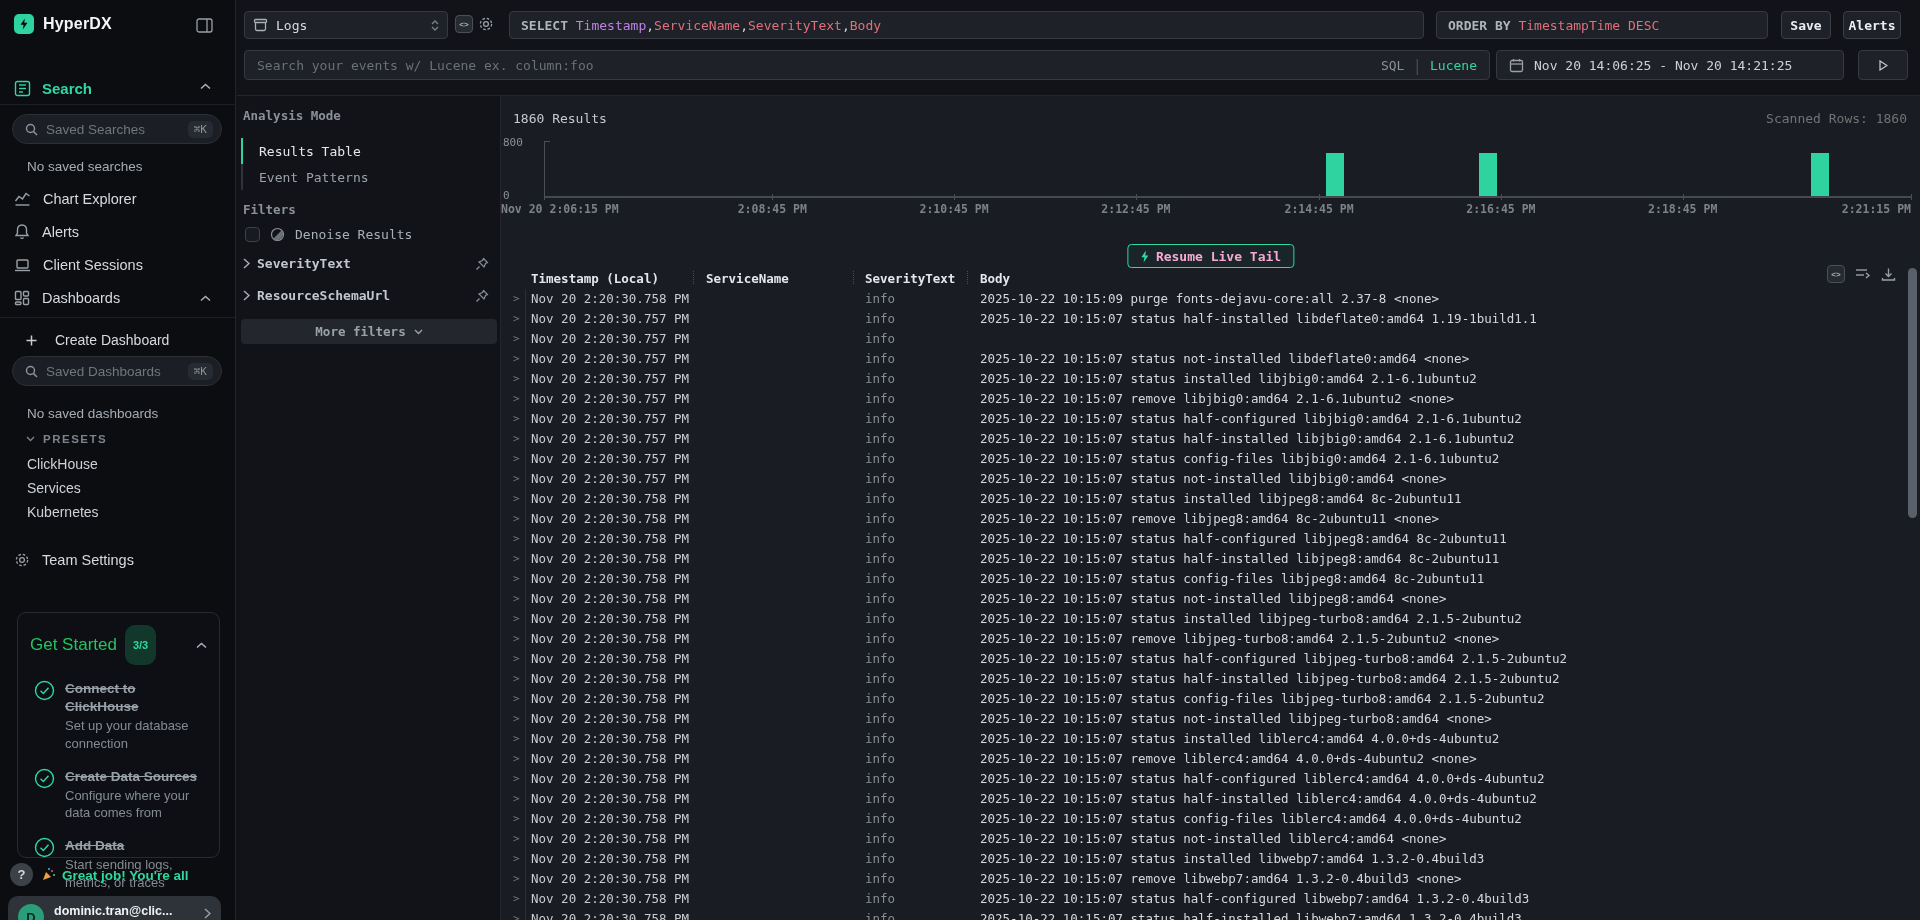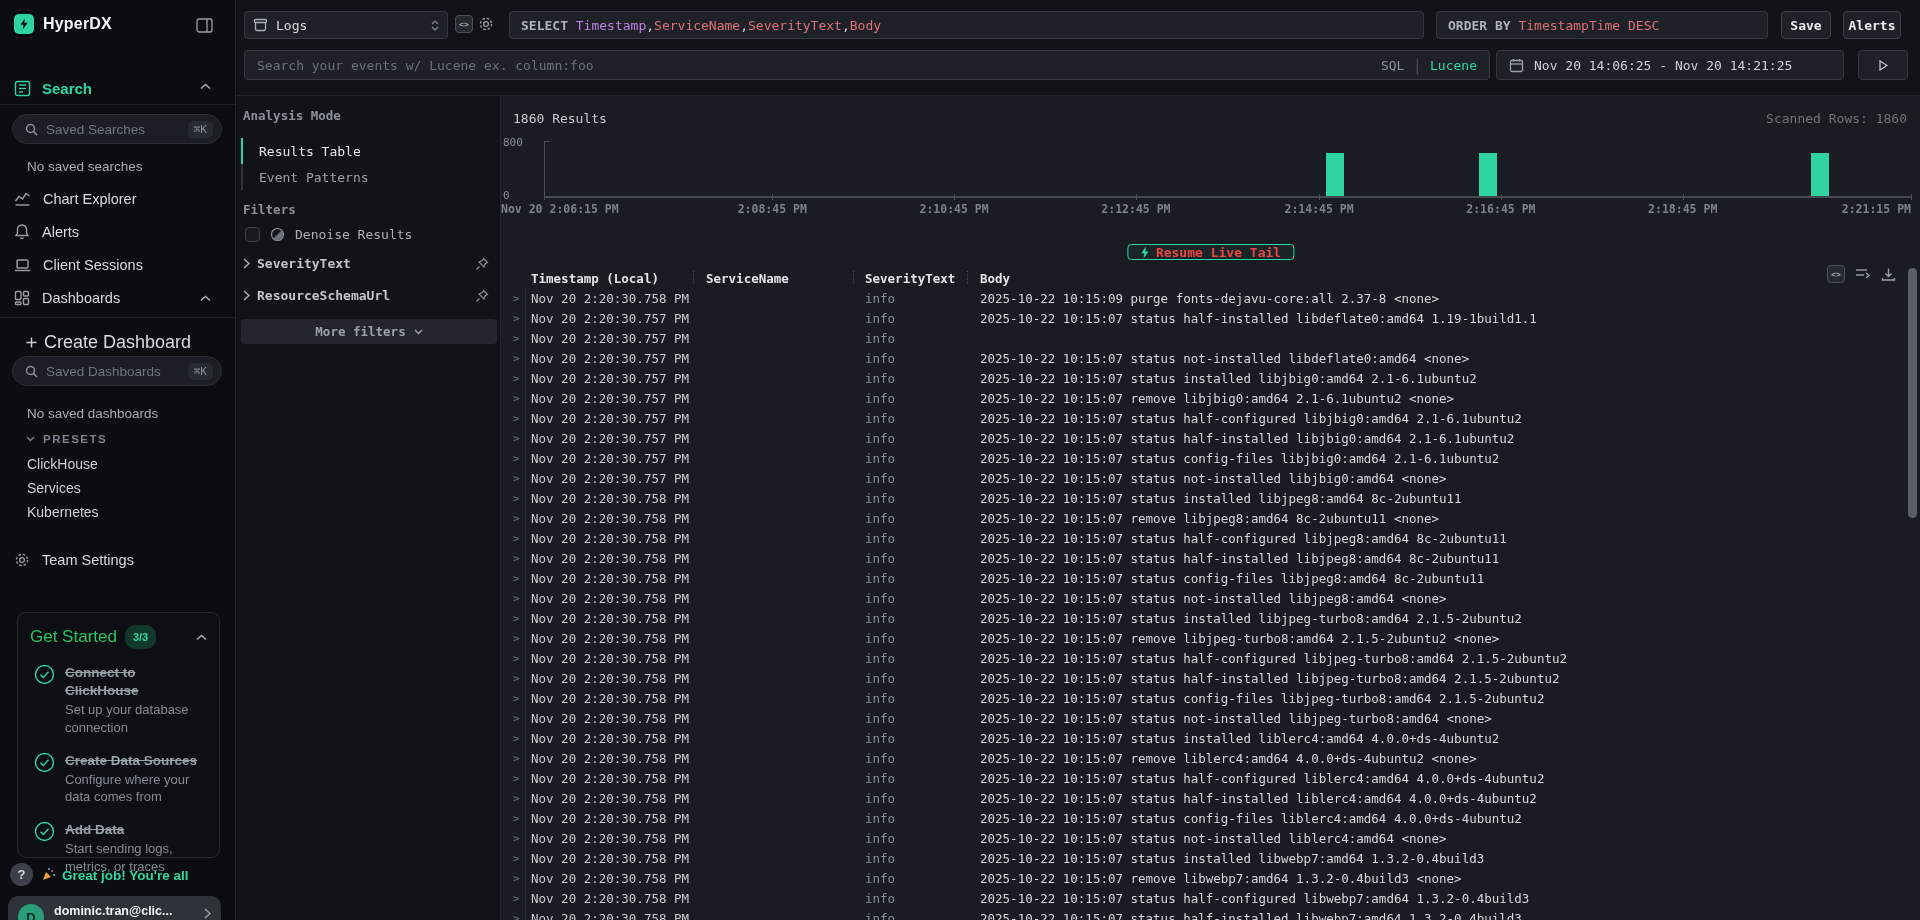--- a/index.html
+++ b/index.html
@@ -34,21 +34,21 @@
   .nav-item svg { flex:none; }
   .sub-link { position:absolute; left:27px; color:#ced2d7; font-size:14px; }
   .presets-row { position:absolute; left:26px; display:flex; align-items:center; gap:8px;
                  color:#7c838c; font-size:11.5px; letter-spacing:1.5px; font-weight:bold; }
   
   #gs-card { position:absolute; left:17px; top:612px; width:203px; height:246px;
              border:1px solid #262b32; border-radius:9px; background:#0d0f14; padding:12px; }
   .gs-head { display:flex; align-items:center; gap:8px; }
   .gs-title { color:#22c55e; font-weight:normal; font-size:17px; }
   .gs-badge { background:#12382b; color:#2fd89f; font-size:11px; font-weight:bold;
-              border-radius:10px; padding:6px 8px; }
+              border-radius:10px; padding:14px 8px; }
   .gs-item { display:flex; gap:10px; margin-top:15px; padding-left:4px; }
   .gs-text { width:136px; }
   .gs-item-title { color:#98a0a8; font-weight:bold; font-size:13.5px;
                    text-decoration:line-through; line-height:1.35; }
   .gs-item-desc { color:#848b93; font-size:13px; line-height:1.35; margin-top:1px; }
   .help-bubble { position:absolute; left:10px; top:863px; width:23px; height:23px; border-radius:50%;
                  background:#3c4149; color:#d4d8dc; font-size:13px; font-weight:bold;
                  display:flex; align-items:center; justify-content:center; }
   .celebrate { position:absolute; left:41px; top:867px; width:160px; display:flex; gap:6px; }
   .celebrate .txt { color:#2fd89f; font-weight:bold; font-size:13.5px; line-height:1.3; }
@@ -120,23 +120,23 @@
   #chart-plot { position:absolute; left:43px; top:5px; width:1367px; height:55px;
                 border-left:1px solid #4a4f57; }
   #chart-plot::before { content:""; position:absolute; left:0; top:0; width:5px; height:1px; background:#4a4f57; }
   .axis-x { position:absolute; left:43px; top:60px; width:1367px; height:2px; background:#454a52; }
   .ytick { position:absolute; color:#8b9199; font-size:11px; font-family:"DejaVu Sans Mono",monospace;
            width:36px; text-align:left; }
   .xtick-lbl { position:absolute; top:66px; color:#7b828b; font-size:11.5px;
                font-family:"DejaVu Sans Mono",monospace; white-space:nowrap; }
   .xtick-mark { position:absolute; top:58px; width:1px; height:6px; background:#4a4f57; }
   .bar { position:absolute; bottom:0; width:18px; background:#2ed3a0; }
-  .live-tail { position:absolute; left:50%; transform:translateX(-50%); top:148px; height:16px;
+  .live-tail { position:absolute; left:50%; transform:translateX(-50%); top:148px; height:24px;
                border:1px solid #2fd89f; border-radius:4px; background:rgba(46,211,160,.05);
-               color:#ef4444; font-weight:bold; font-size:13px; font-family:"DejaVu Sans Mono",monospace;
+               color:#f9a8d4; font-weight:bold; font-size:13px; font-family:"DejaVu Sans Mono",monospace;
                display:flex; align-items:center; gap:7px; padding:0 12px; }
   .tbl-icons { position:absolute; top:169px; display:flex; align-items:center; gap:10px; right:24px; }
   #thead { position:absolute; left:0; top:175px; width:1420px; height:18px;
            font-family:"DejaVu Sans Mono",monospace; font-size:12.5px; font-weight:bold; color:#e4e7ea; }
   #thead span { position:absolute; top:0; }
   .th-sep { position:absolute; top:2px; height:13px; border-left:1px dotted #4a4f57; }
   #tbody { position:absolute; left:0; top:193px; width:1420px; height:632px; overflow:hidden;
            font-family:"DejaVu Sans Mono",monospace; font-size:12.5px; }
   .trow { position:relative; height:20px; line-height:20px; white-space:nowrap; }
   .trow::before { content:""; position:absolute; left:24px; top:0; height:20px;
@@ -226,21 +226,21 @@
         </svg>
       <span>Dashboards</span>
     </div>
     <span class="chev-abs" style="right:24px; top:295px;">
       <svg width="11" height="7" viewBox="0 0 11 7" fill="none" stroke="#aab0b8" stroke-width="1.5">
           <polyline points="1,5.5 5.5,1.5 10,5.5"></polyline>
         </svg>
     </span>
     <div class="divider" style="top:317px;"></div>
 
-    <div class="nav-item" style="top:332px; left:26px; font-size:18px; gap:7px;">
+    <div class="nav-item" style="top:332px; left:26px; font-size:14px; gap:18px;">
       <svg width="11" height="11" viewBox="0 0 11 11" stroke="#c8ccd2" stroke-width="1.5">
           <line x1="5.5" y1="0.5" x2="5.5" y2="10.5"></line>
           <line x1="0.5" y1="5.5" x2="10.5" y2="5.5"></line>
         </svg>
       <span>Create Dashboard</span>
     </div>
     <div class="pill" style="top:356px;">
       <svg width="13" height="13" viewBox="0 0 13 13" fill="none" stroke="#8b9199" stroke-width="1.5">
           <circle cx="5.5" cy="5.5" r="4"></circle>
           <line x1="8.6" y1="8.6" x2="12" y2="12"></line>

